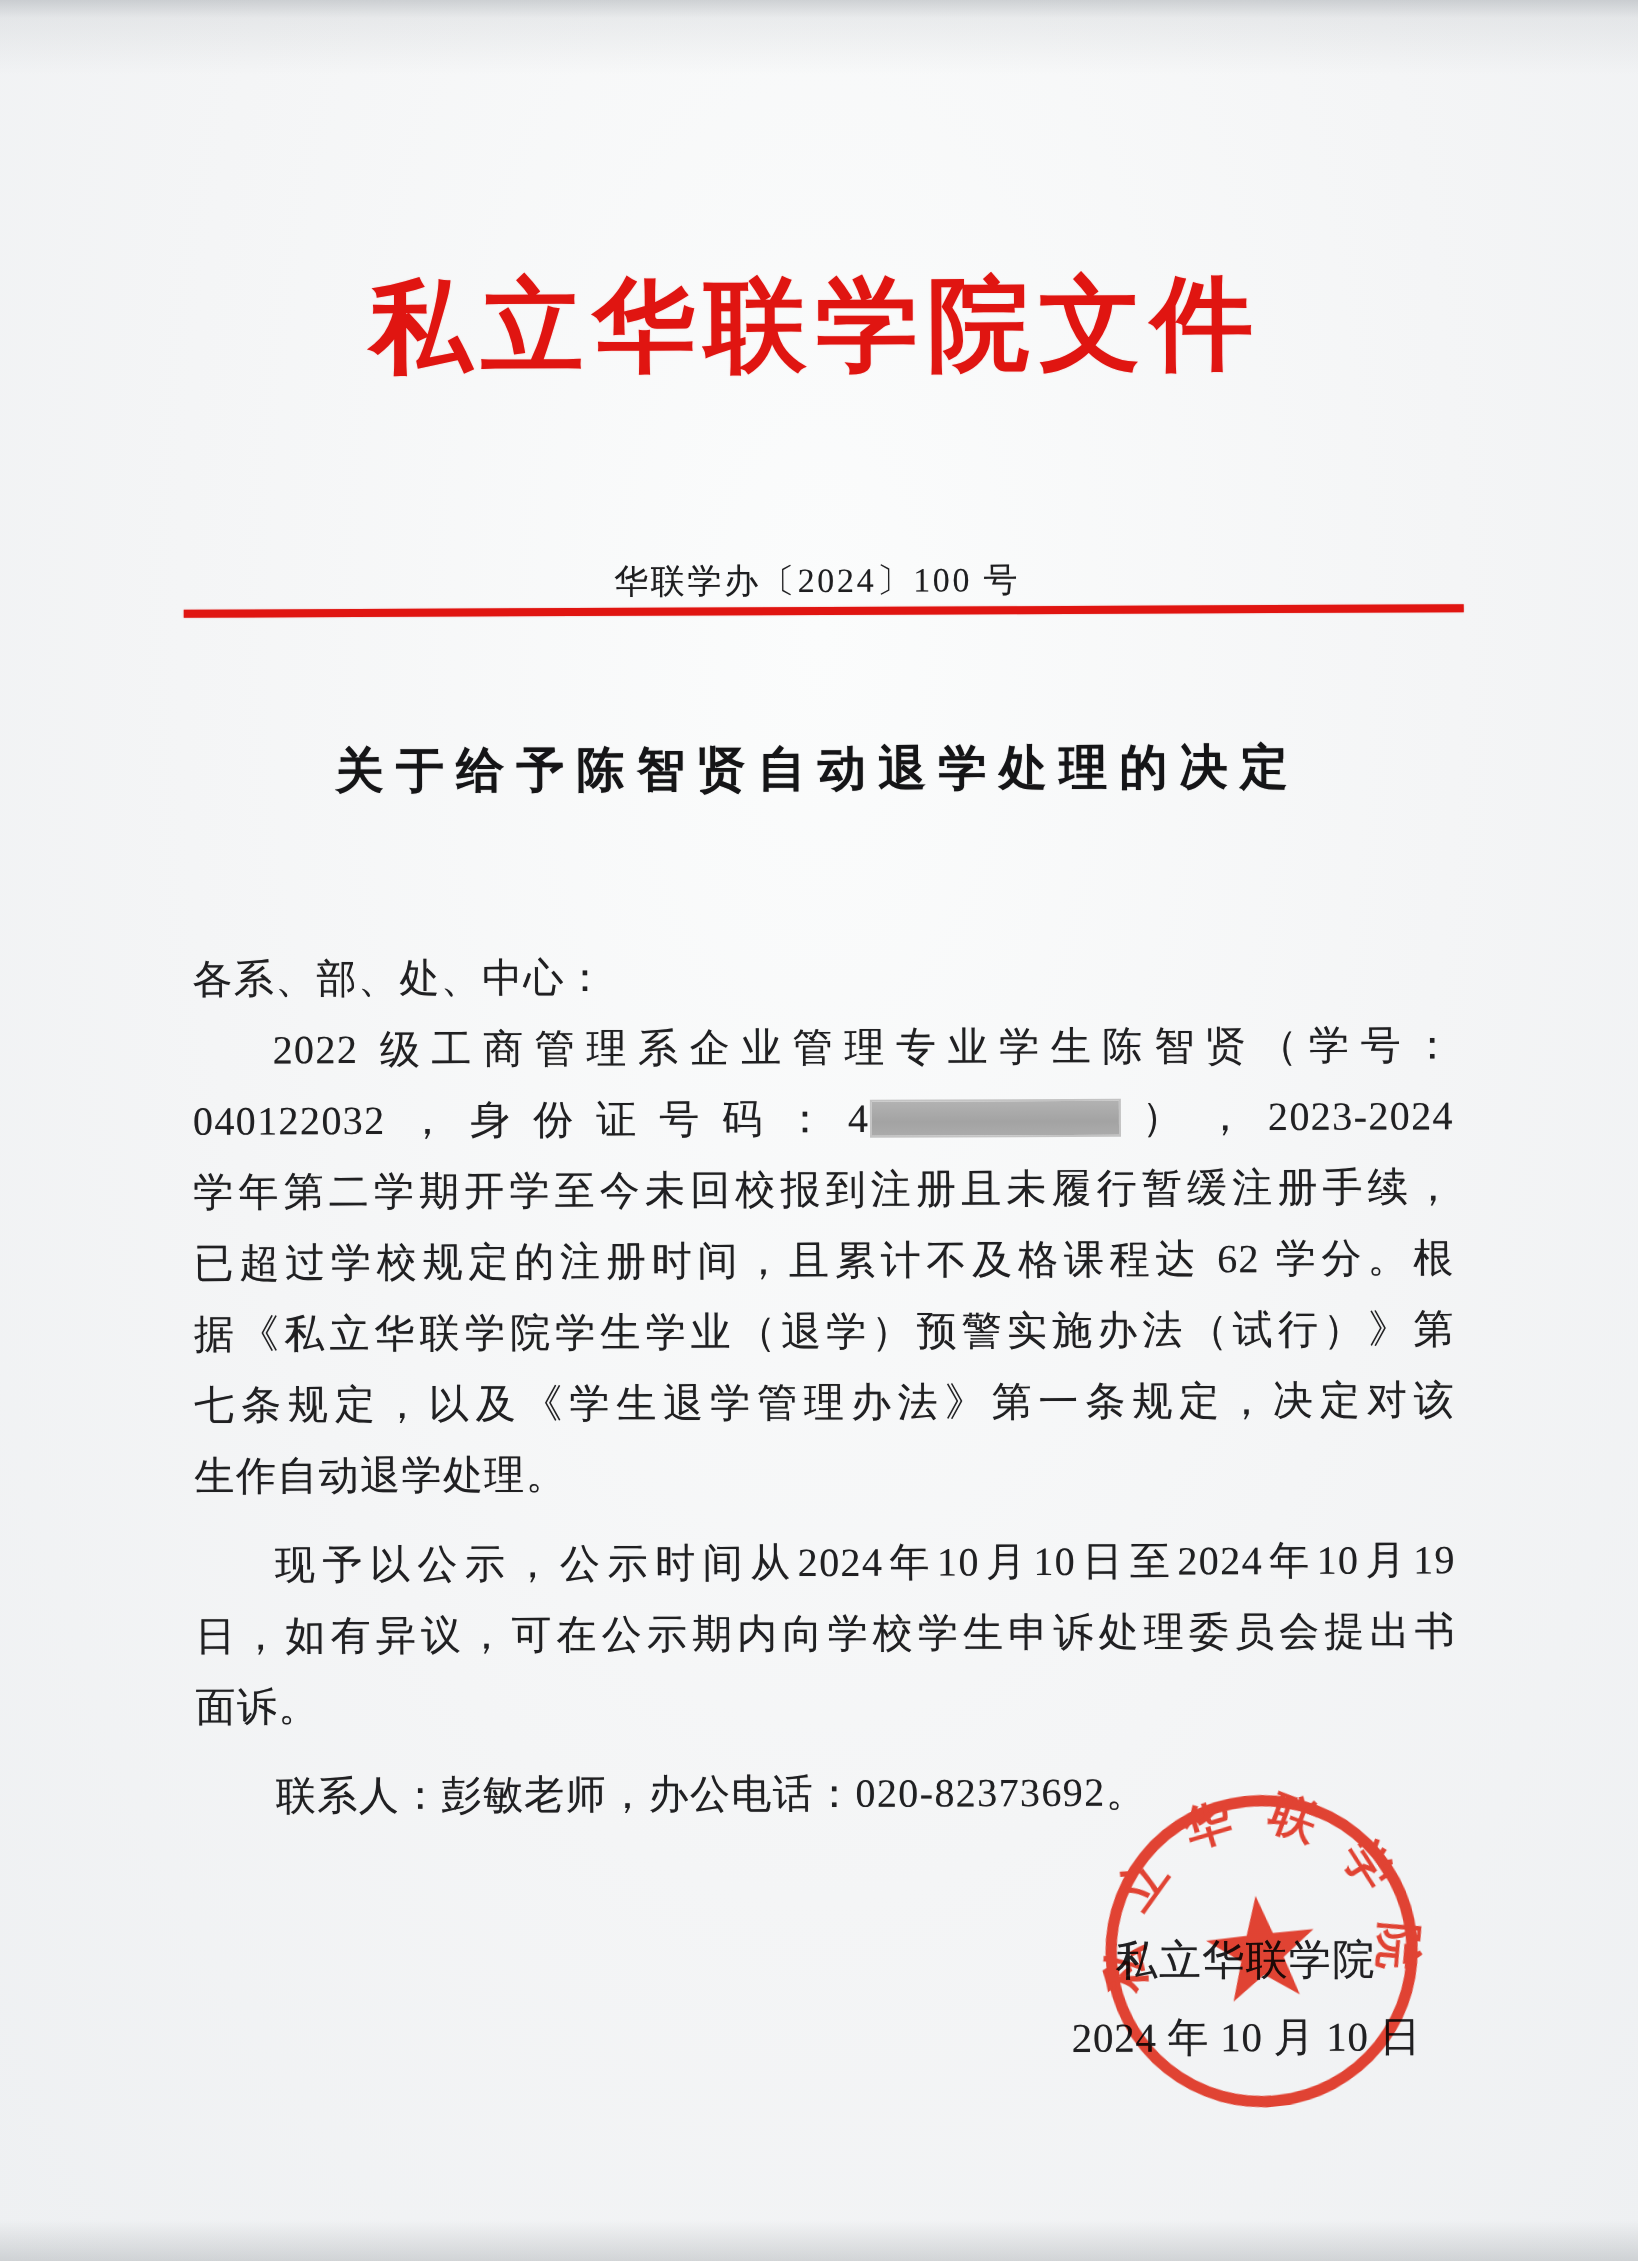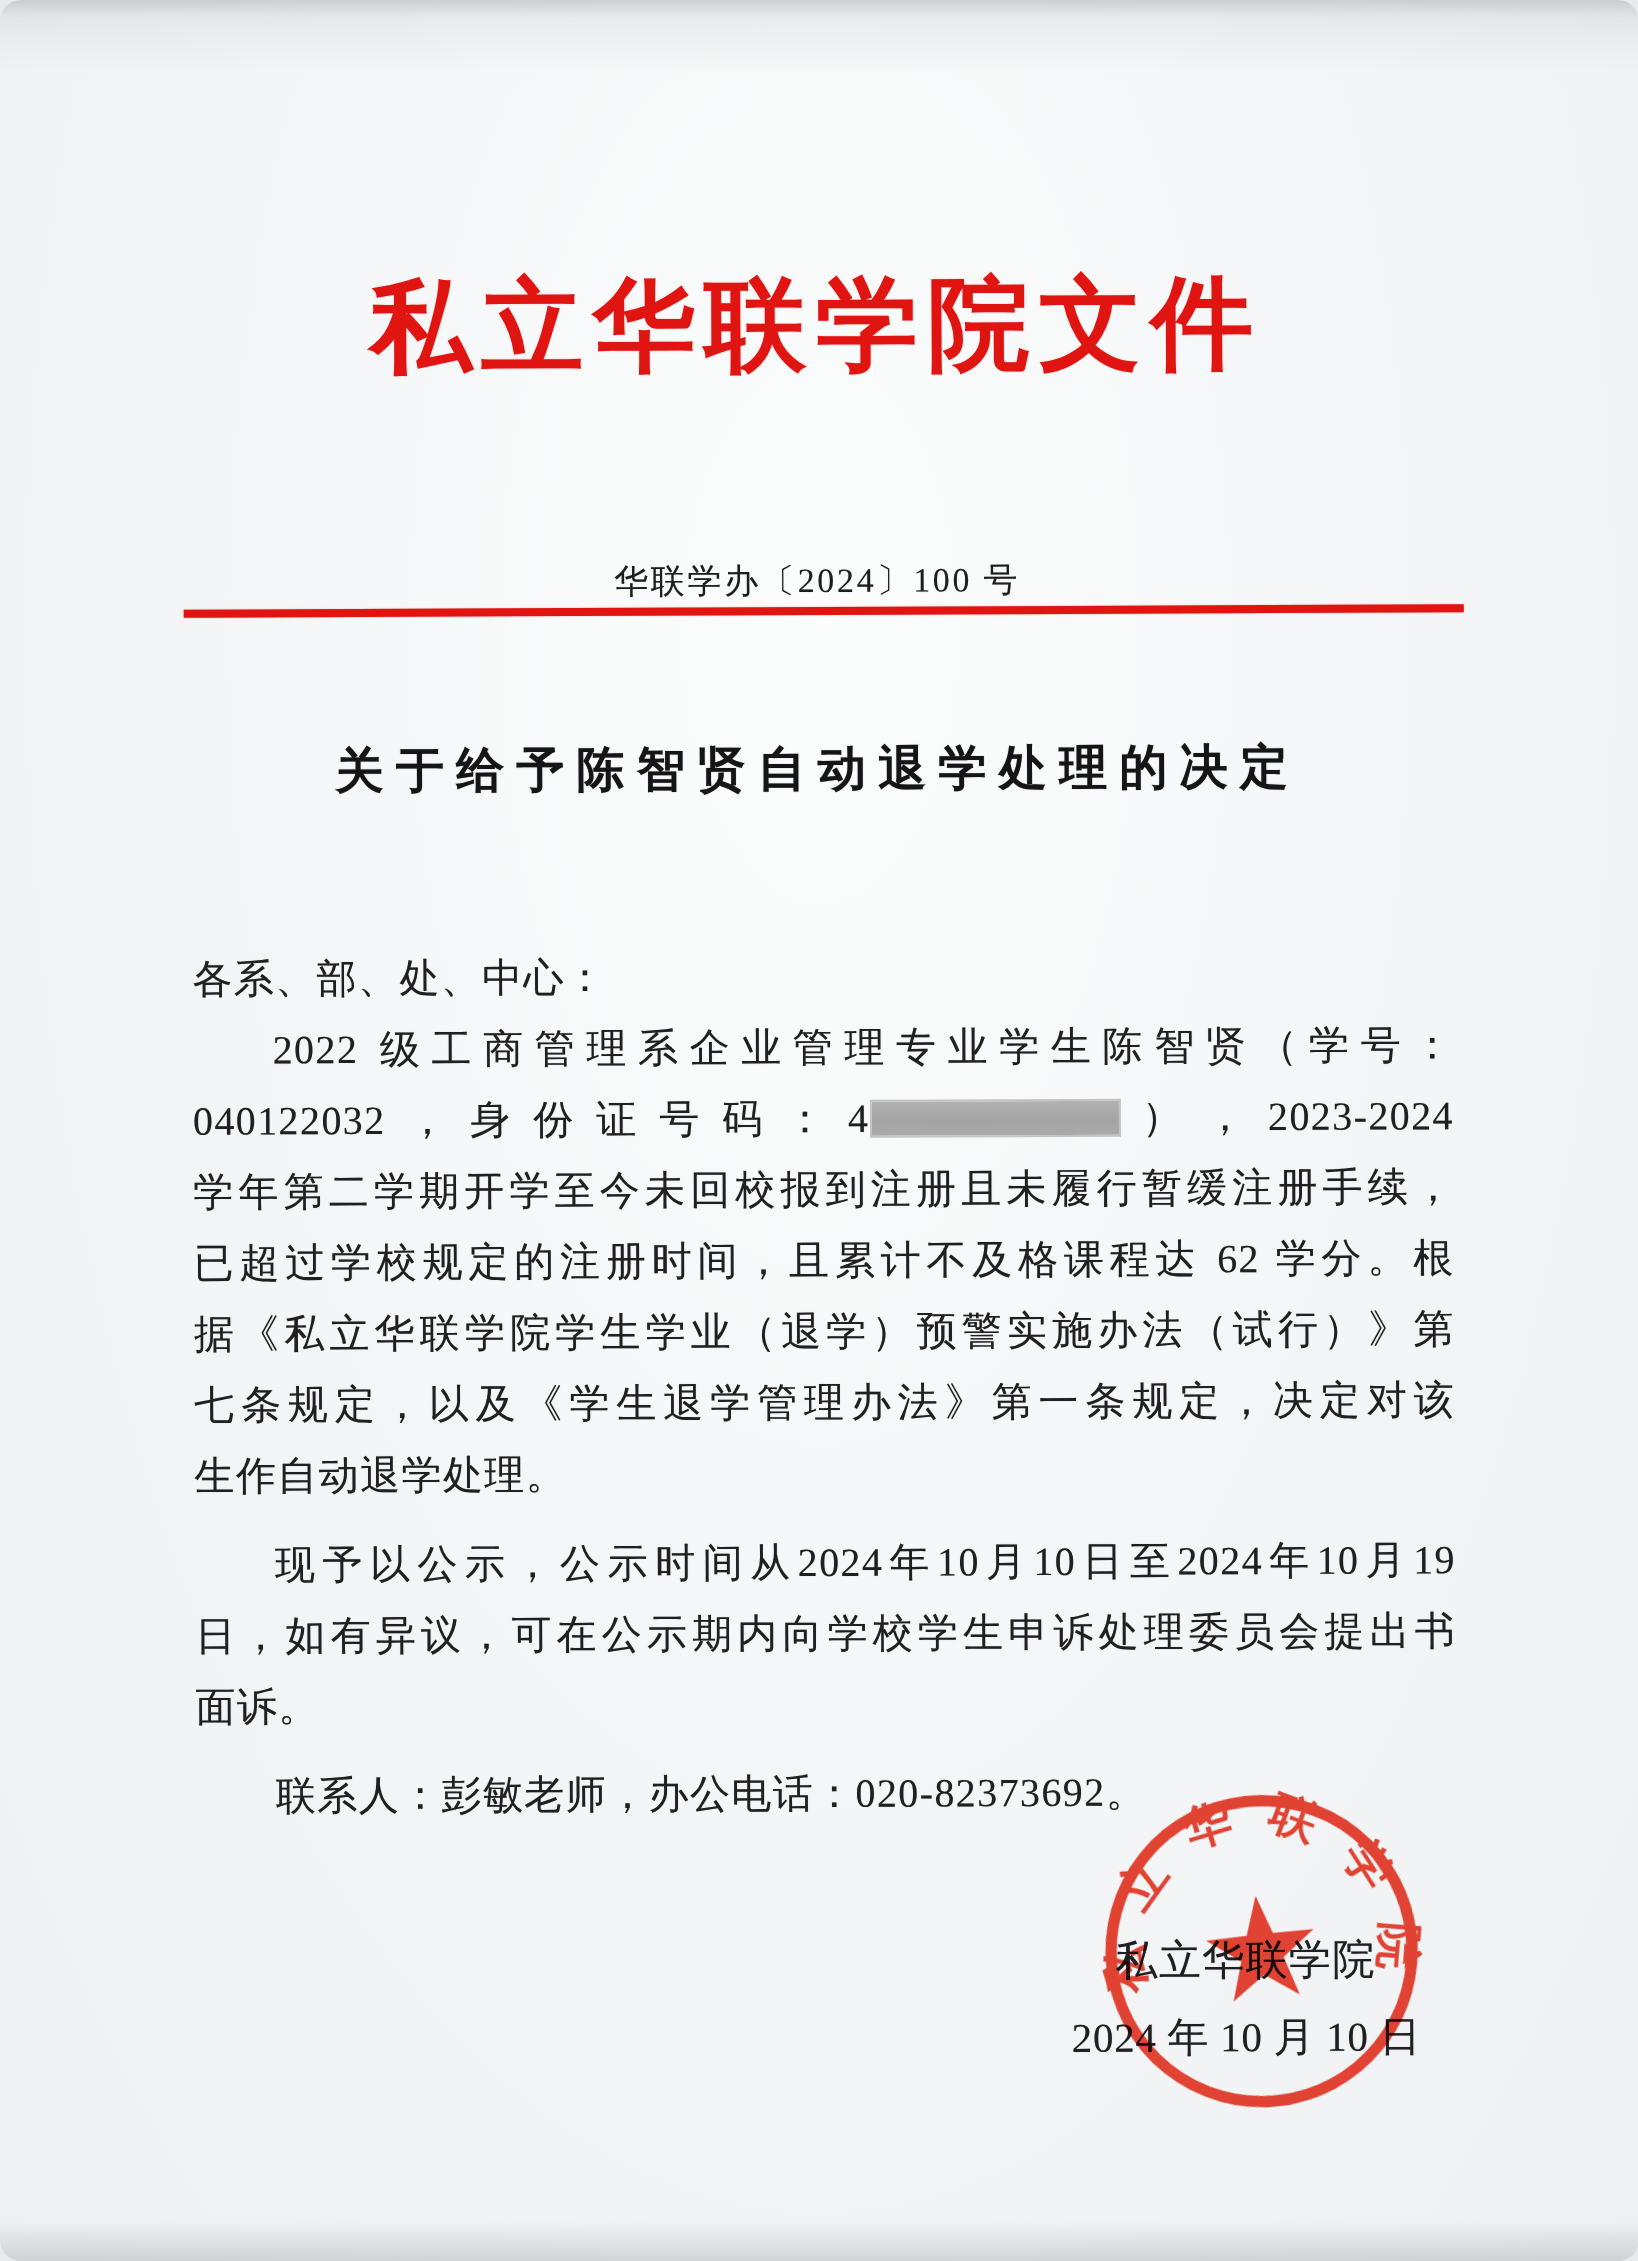--- a/index.html
+++ b/index.html
@@ -7,21 +7,20 @@
   body { font-family: "Liberation Serif", "DejaVu Serif", serif; }
 
   .page {
     position: relative;
     width: 1639px;
     height: 2261px;
     overflow: hidden;
     background:
       radial-gradient(ellipse at 50% 28%, #fbfcfc 0%, var(--paper) 55%, #eef0f2 100%);
     color: var(--ink);
-    border-radius: 21px;
   }
   
   .page::before {
     content: "";
     position: absolute; left: 0; top: 0; right: 0; height: 82px;
     background: linear-gradient(180deg, rgba(110,118,126,.30) 0, rgba(110,118,126,.10) 18px, rgba(110,118,126,0) 75px);
     pointer-events: none;
   }
   .page::after {
     content: "";

